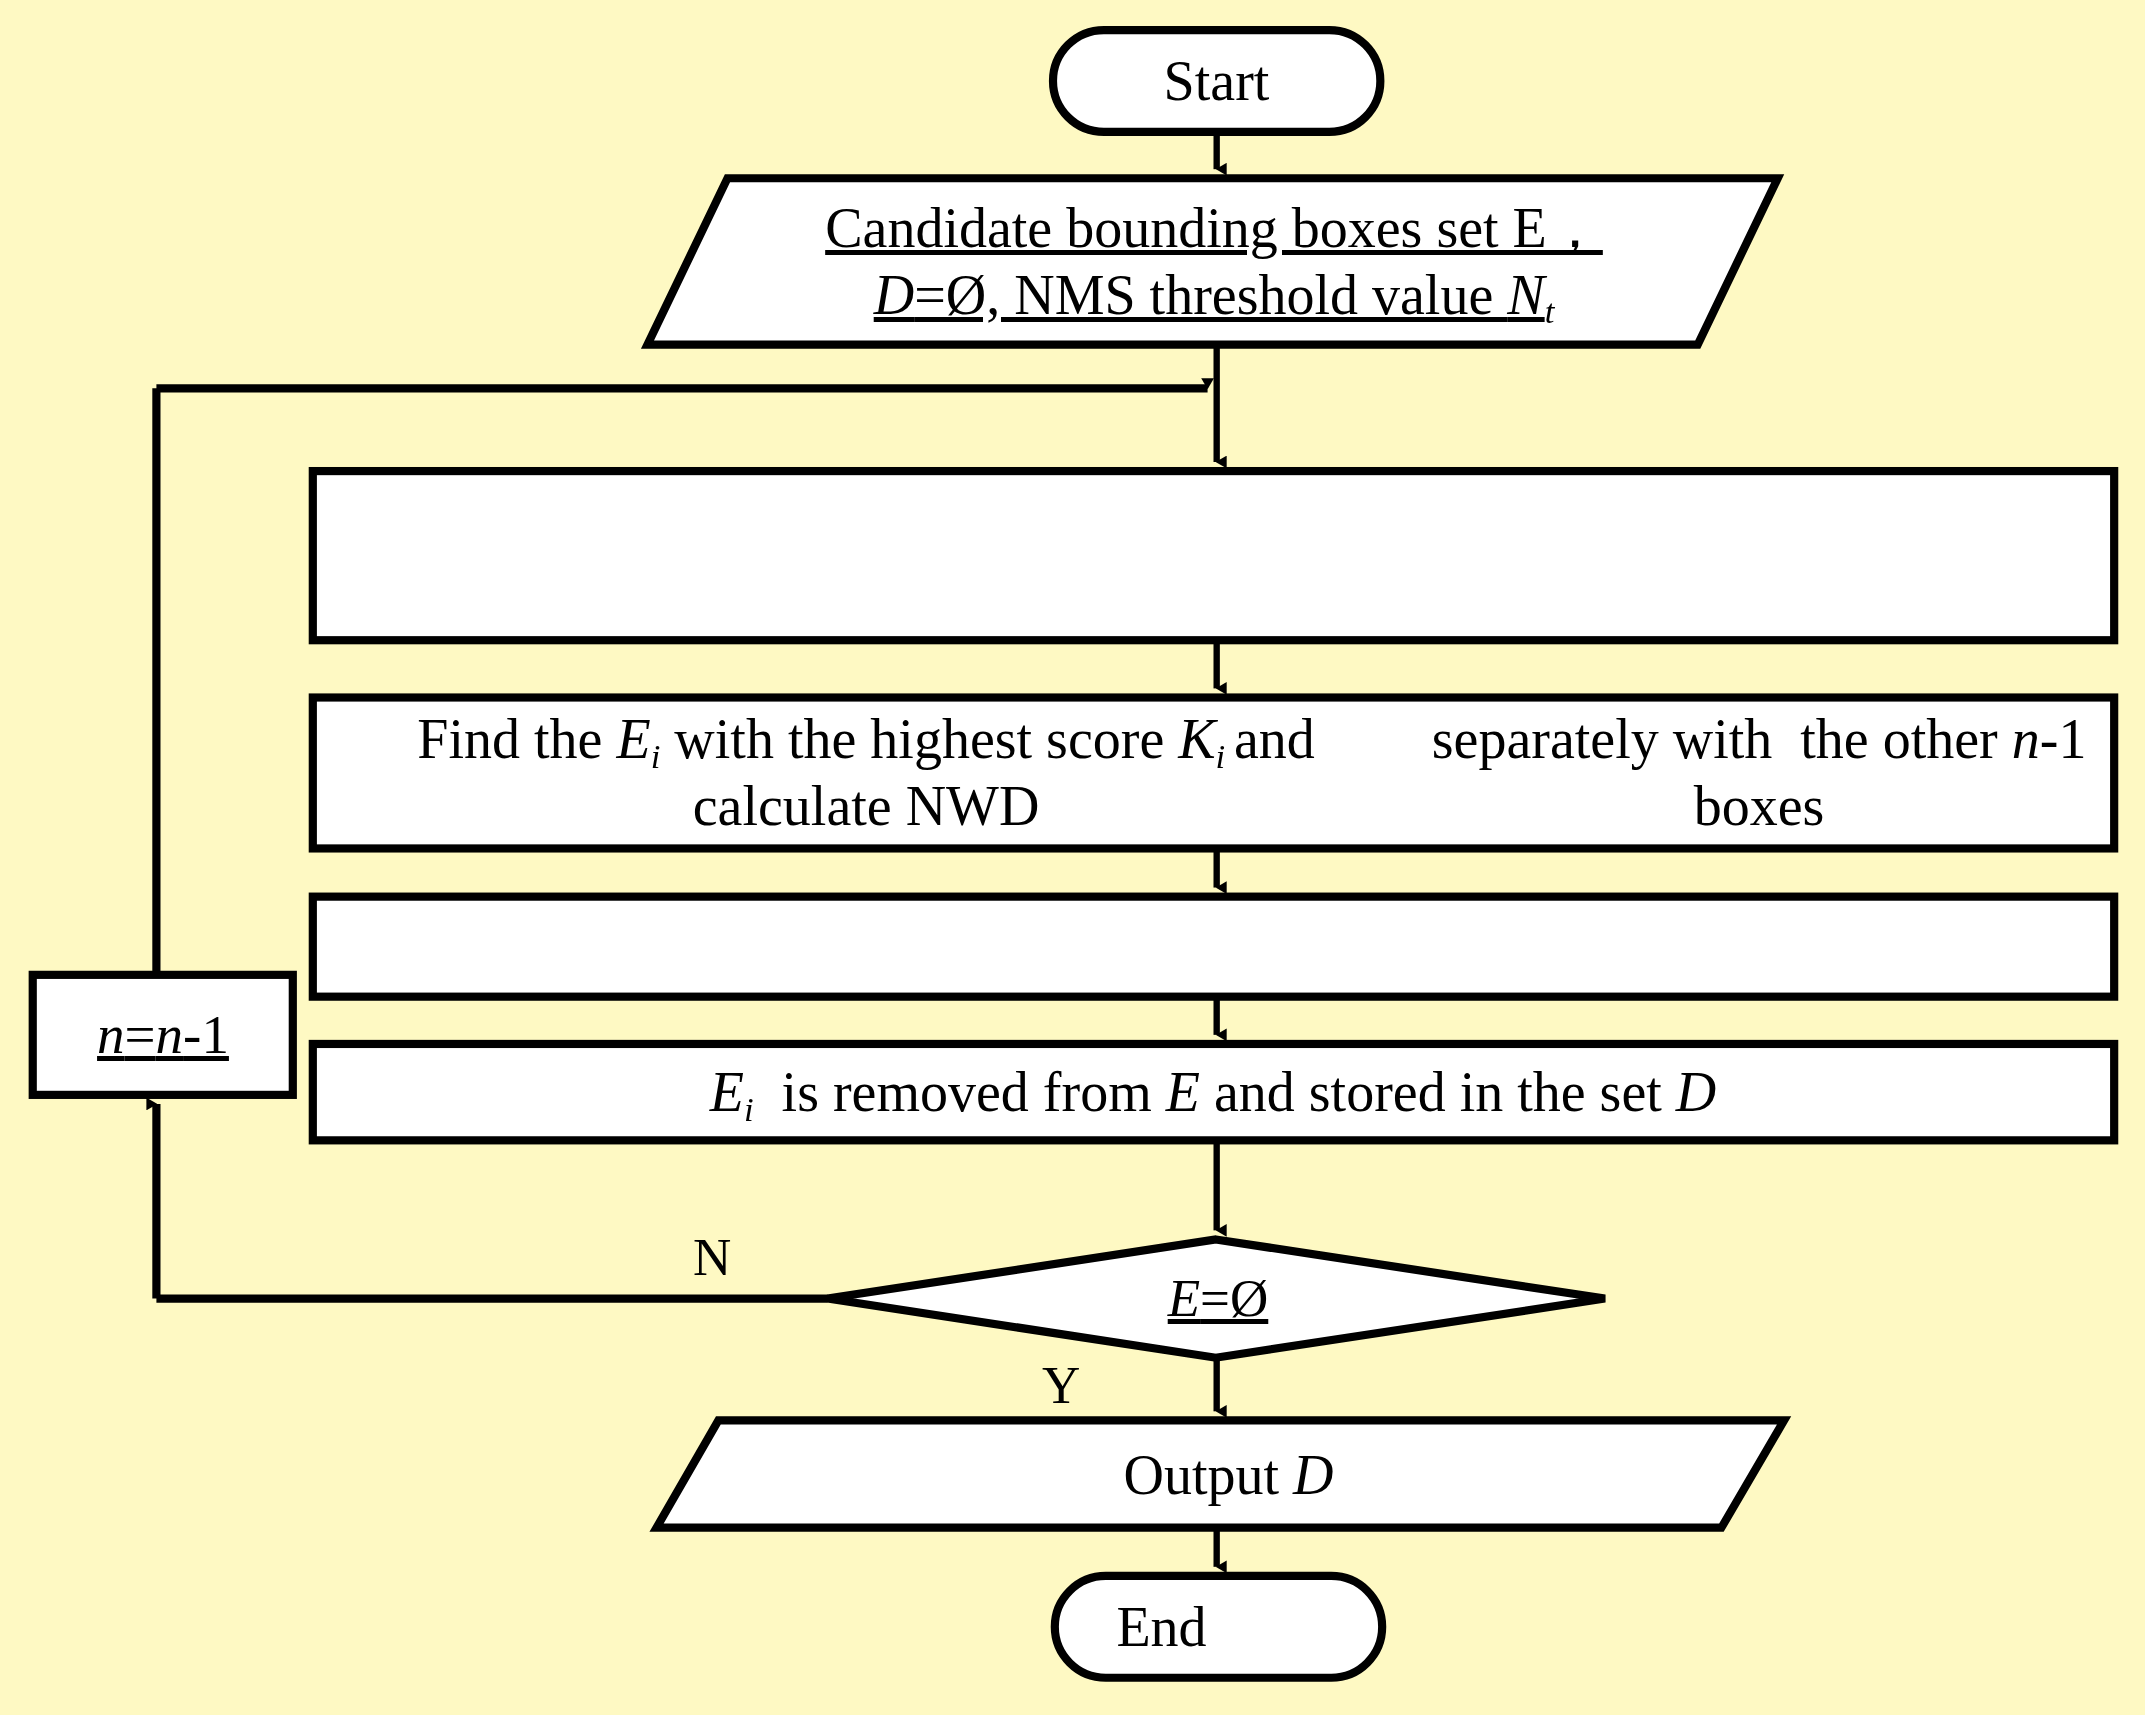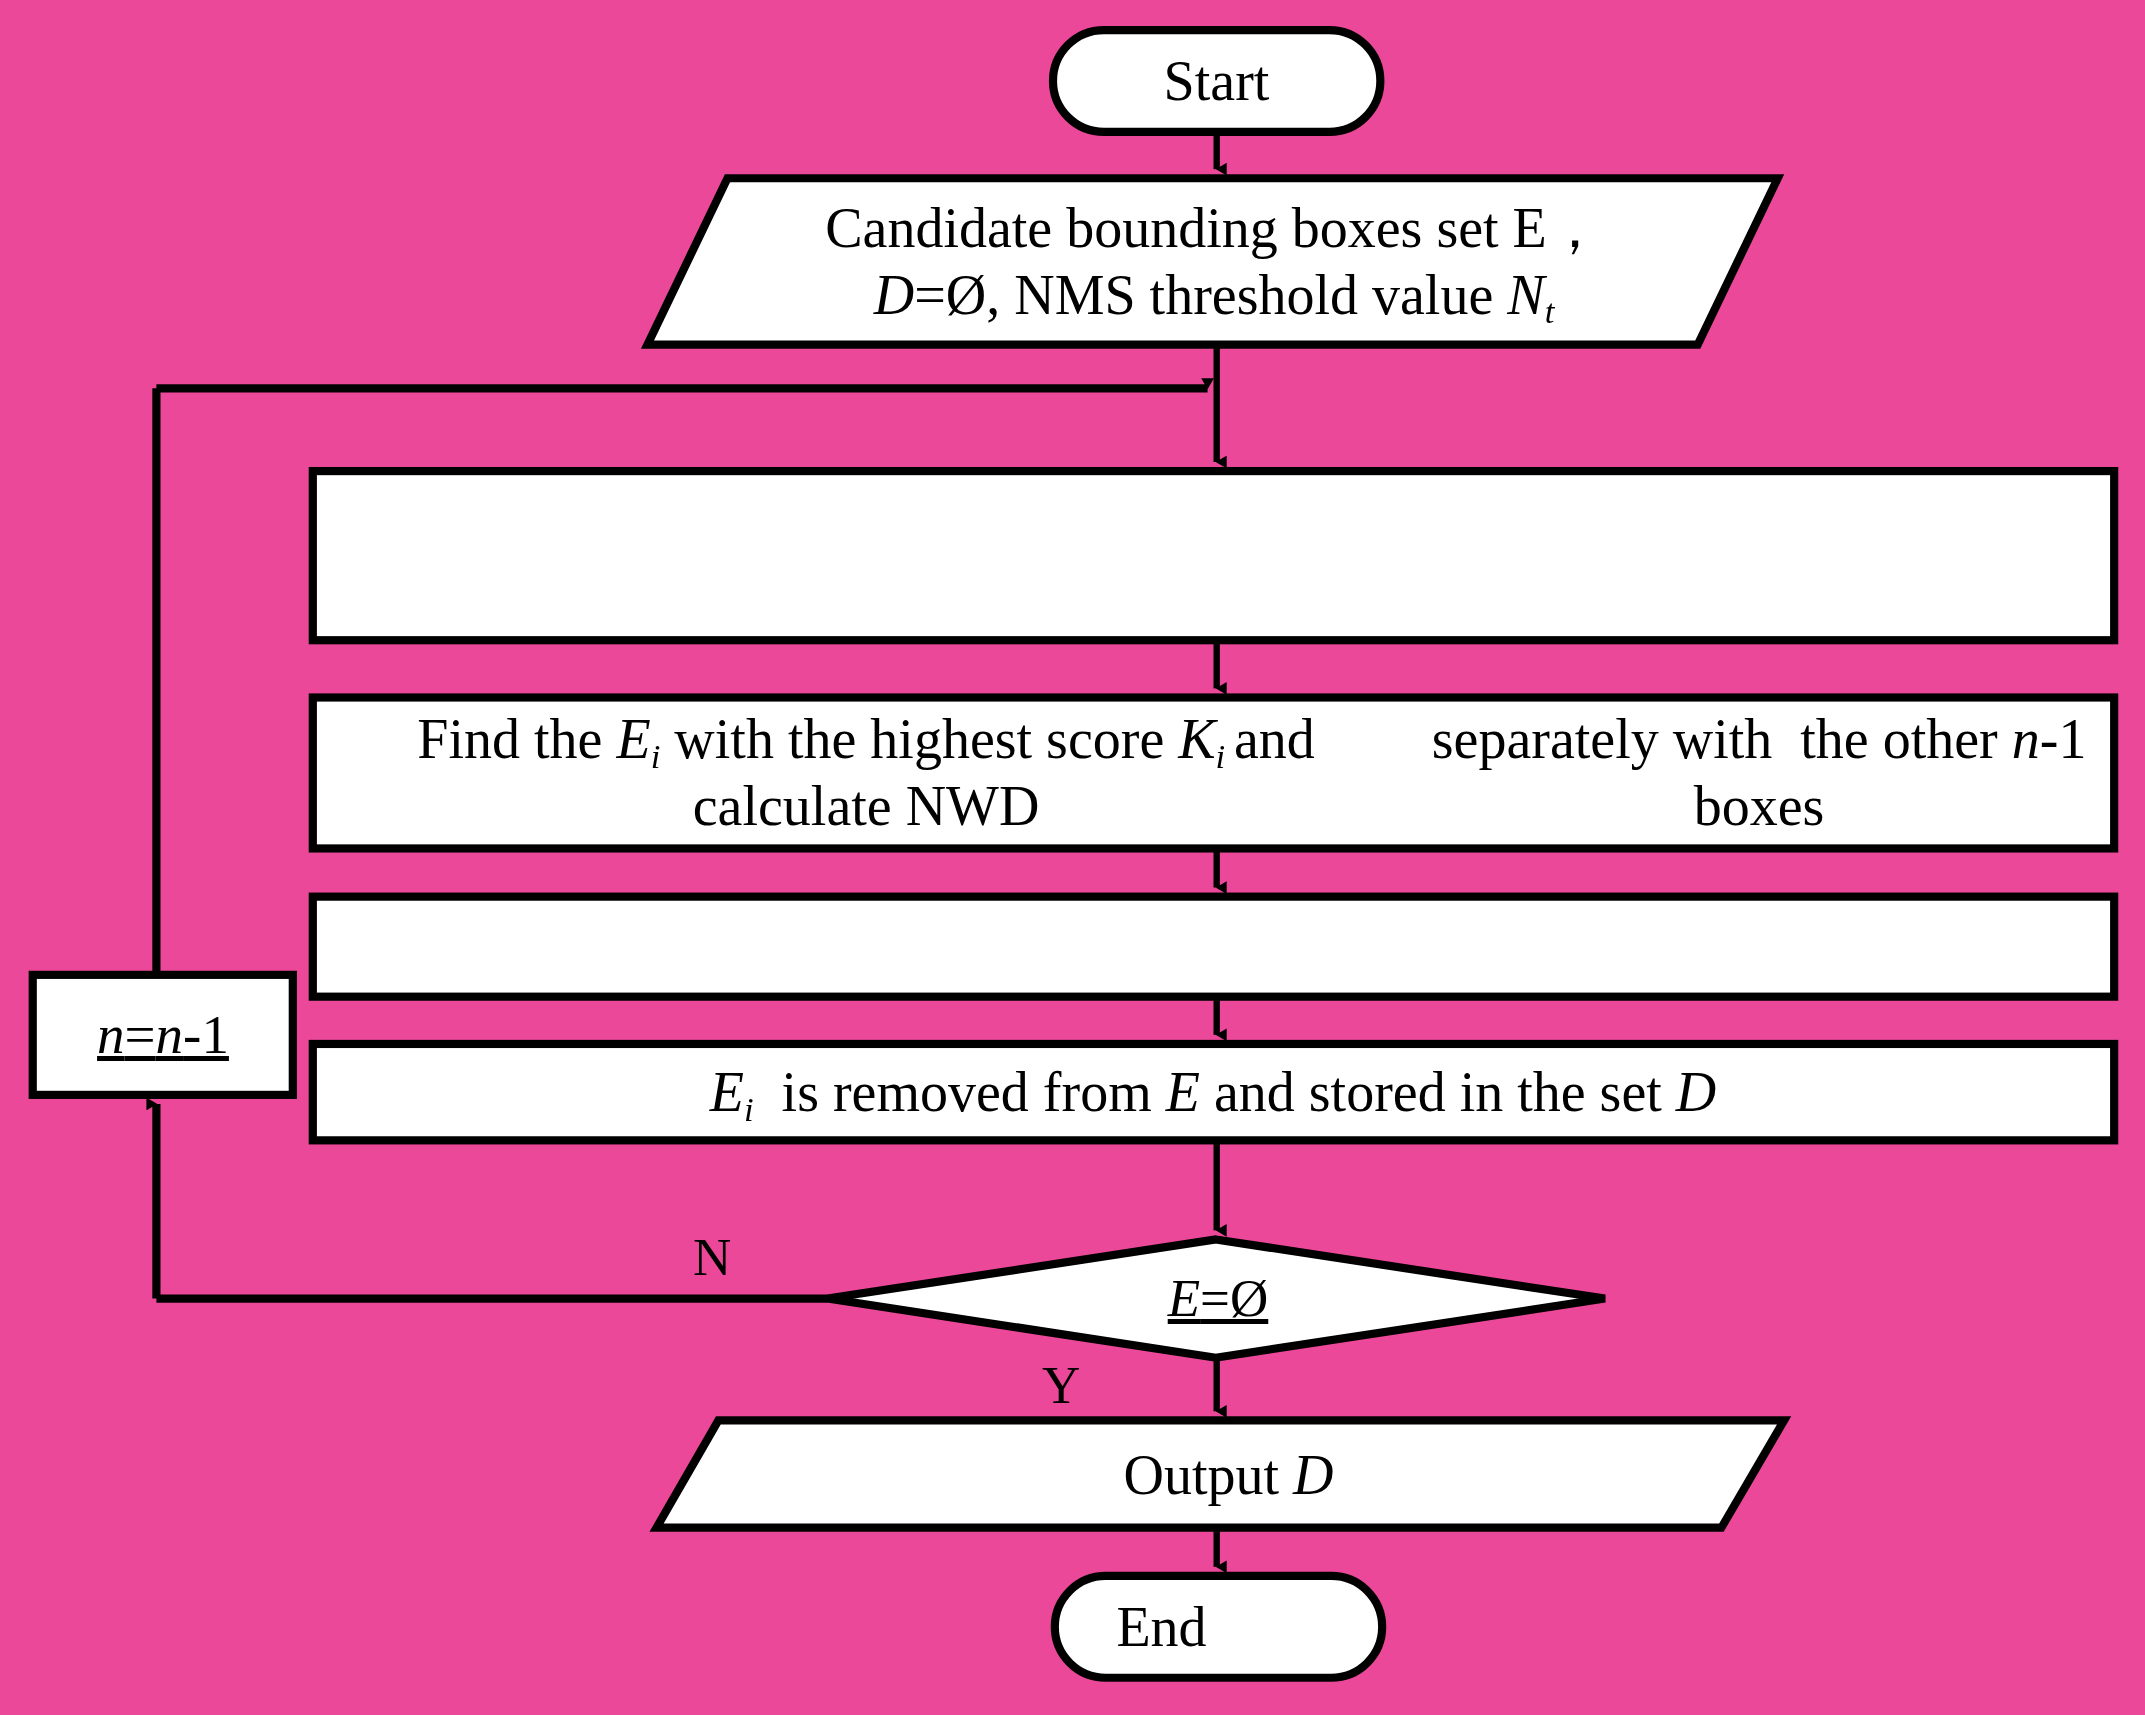--- a/index.html
+++ b/index.html
@@ -5,21 +5,21 @@
 <style>
   html, body {
     margin: 0;
     padding: 0;
     background: #ffffff;
   }
   #canvas {
     position: relative;
     width: 2146px;
     height: 1716px;
-    background: #ec4899;
+    background: #fef9c3;
     overflow: hidden;
     font-family: "Liberation Serif", "DejaVu Serif", serif;
     color: #000000;
   }
   #flow-svg {
     position: absolute;
     left: 0;
     top: 0;
     width: 2146px;
     height: 1716px;
@@ -107,21 +107,21 @@
 
     <line x1="172" y1="1428" x2="172" y2="1214" stroke="#000" stroke-width="9" marker-end="url(#arrowup)"></line>
 
     <line x1="1338" y1="1493" x2="1338" y2="1552" stroke="#000" stroke-width="7" marker-end="url(#arrowdown)"></line>
 
     <line x1="1338" y1="1680" x2="1338" y2="1723" stroke="#000" stroke-width="7" marker-end="url(#arrowdown)"></line>
   </svg>
 
   <div class="node-label lbl-terminal" style="left:1053px; top:30px; width:327px; height:102px;">Start</div>
 
-  <div class="node-label lbl-io" style="left:691px; top:182px; width:1046px; height:159px; flex-direction:column;">
+  <div class="node-label lbl-io" style="left:691px; top:182px; width:1046px; height:159px; flex-direction:column;text-decoration:underline;">
     <span>Candidate bounding boxes set E，</span>
     <span><i class="v">D</i>=Ø, NMS threshold value <i class="v">N</i><sub>t</sub></span>
   </div>
 
 
   <div class="node-label lbl-process" style="left:320px; top:699px; width:1786px; height:147px; flex-direction:row;">
     <span>Find the <i class="v">E</i><sub>i</sub> with the highest score <i class="v">K</i><sub>i </sub>and calculate NWD</span>
     <span>separately with&nbsp; the other <i class="v">n</i>-1 boxes</span>
   </div>
 

